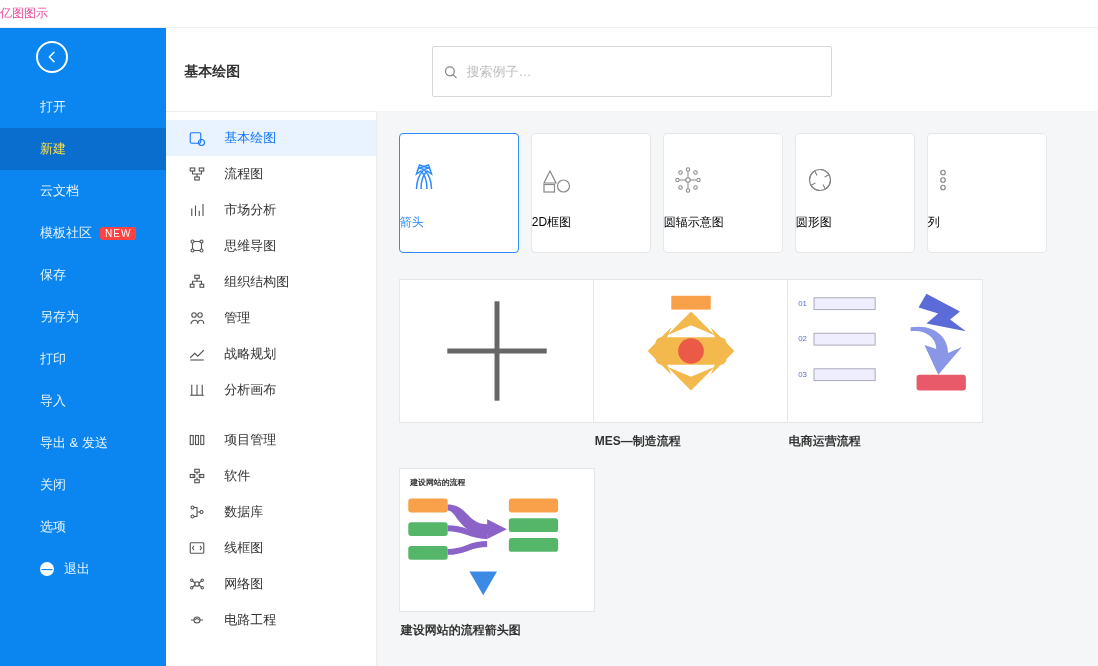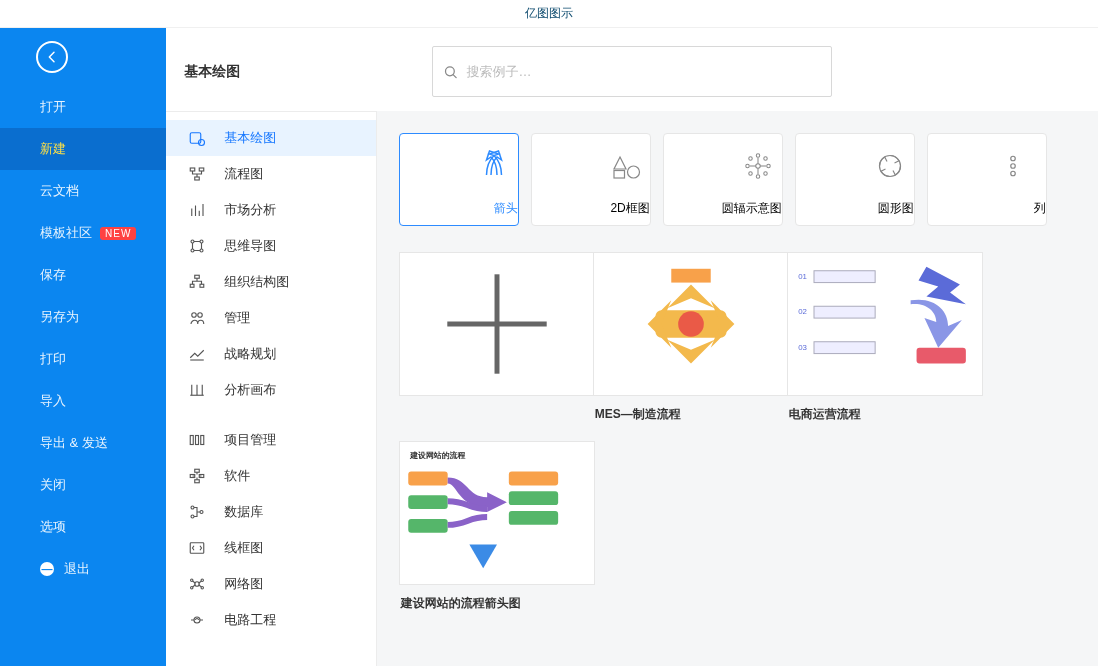--- a/index.html
+++ b/index.html
@@ -1,18 +1,18 @@
 <!DOCTYPE html>
 <html><head>
 <meta charset="utf-8">
 <style>
   * { margin:0; padding:0; box-sizing:border-box; font-family:"Microsoft YaHei","PingFang SC",Arial,sans-serif; }
   html,body { width:1098px; height:666px; overflow:hidden; }
   body { display:flex; flex-direction:column; background:#fff; }
-  .titlebar { height:28px; display:flex; align-items:center; justify-content:center; font-size:12px; color:#0c4a6e; border-bottom:1px solid #f0f0f0; }
+  .titlebar { height:28px; display:flex; align-items:center; justify-content:flex-start; font-size:12px; color:#ec4899; border-bottom:1px solid #f0f0f0; }
   .app { display:flex; flex:1 1 auto; min-height:0; }
   
   .nav { width:180px; background:#0b86f0; color:#fff; display:flex; flex-direction:column; }
   .back { height:58px; display:flex; align-items:center; padding-left:36px; }
   .back-btn { width:32px; height:32px; border:2px solid #fff; border-radius:50%; display:flex; align-items:center; justify-content:center; cursor:pointer; }
   .back-btn svg { width:16px; height:16px; stroke:#fff; fill:none; }
   .nav-item { padding:12px 0 12px 40px; font-size:13px; cursor:pointer; display:flex; align-items:center; gap:8px; color:rgba(255,255,255,0.9); }
   .nav-item.active { background:#0a6ecf; color:#fde047; }
   .nav-badge { background:#ff4242; color:#fff; font-size:10px; padding:1px 5px; border-radius:3px; letter-spacing:1px; }
   .nav-exit { display:flex; align-items:center; gap:10px; }
@@ -29,21 +29,21 @@
   .cat-list { width:228px; border-right:1px solid #ececec; border-top:1px solid #ececec; overflow-y:auto; padding-top:8px; background:#fff; }
   .cat-sep { height:14px; }
   .cat-item { display:flex; align-items:center; padding:9px 0 9px 20px; gap:16px; font-size:13px; color:#333; cursor:pointer; }
   .cat-item.active { background:#e8f3ff; color:#1677ff; }
   .cat-item .ico { width:22px; height:18px; display:flex; align-items:center; justify-content:center; color:#555; }
   .cat-item.active .ico { color:#1677ff; }
   .cat-item .ico svg { width:18px; height:18px; stroke:currentColor; fill:none; stroke-width:1.5; }
   
   .content { flex:1 1 auto; min-width:0; background:#f5f6f7; overflow:auto; padding:22px 0 0 22px; }
   .strip { display:flex; gap:12px; margin-bottom:26px; }
-  .ttile { width:120px; height:93px; background:#fff; border:1px solid #e6e6e6; border-radius:4px; display:flex; flex-direction:column; align-items:flex-end; justify-content:center; gap:10px; cursor:pointer; flex-shrink:0; }
+  .ttile { width:120px; height:120px; background:#fff; border:1px solid #e6e6e6; border-radius:4px; display:flex; flex-direction:column; align-items:flex-start; justify-content:center; gap:10px; cursor:pointer; flex-shrink:0; }
   .ttile.active { border:1.5px solid #2d8bff; }
   .ttile .icon-wrap { width:48px; height:48px; display:flex; align-items:center; justify-content:center; color:#666; }
   .ttile.active .icon-wrap { color:#2d8bff; }
   .ttile .icon-wrap svg { width:36px; height:36px; }
   .ttile .lbl { font-size:12px; }
   .ttile.active .lbl { color:#2d8bff; }
   .cards { display:flex; flex-wrap:wrap; gap:18px; }
   .card { width:176px; display:flex; flex-direction:column; cursor:pointer; }
   .card .thumb { width:196px; height:144px; background:#fff; border:1px solid #e6e6e6; display:flex; align-items:center; justify-content:center; }
   .card .cap { font-size:12px; color:#333; padding:10px 2px 0;font-weight:bold; }

